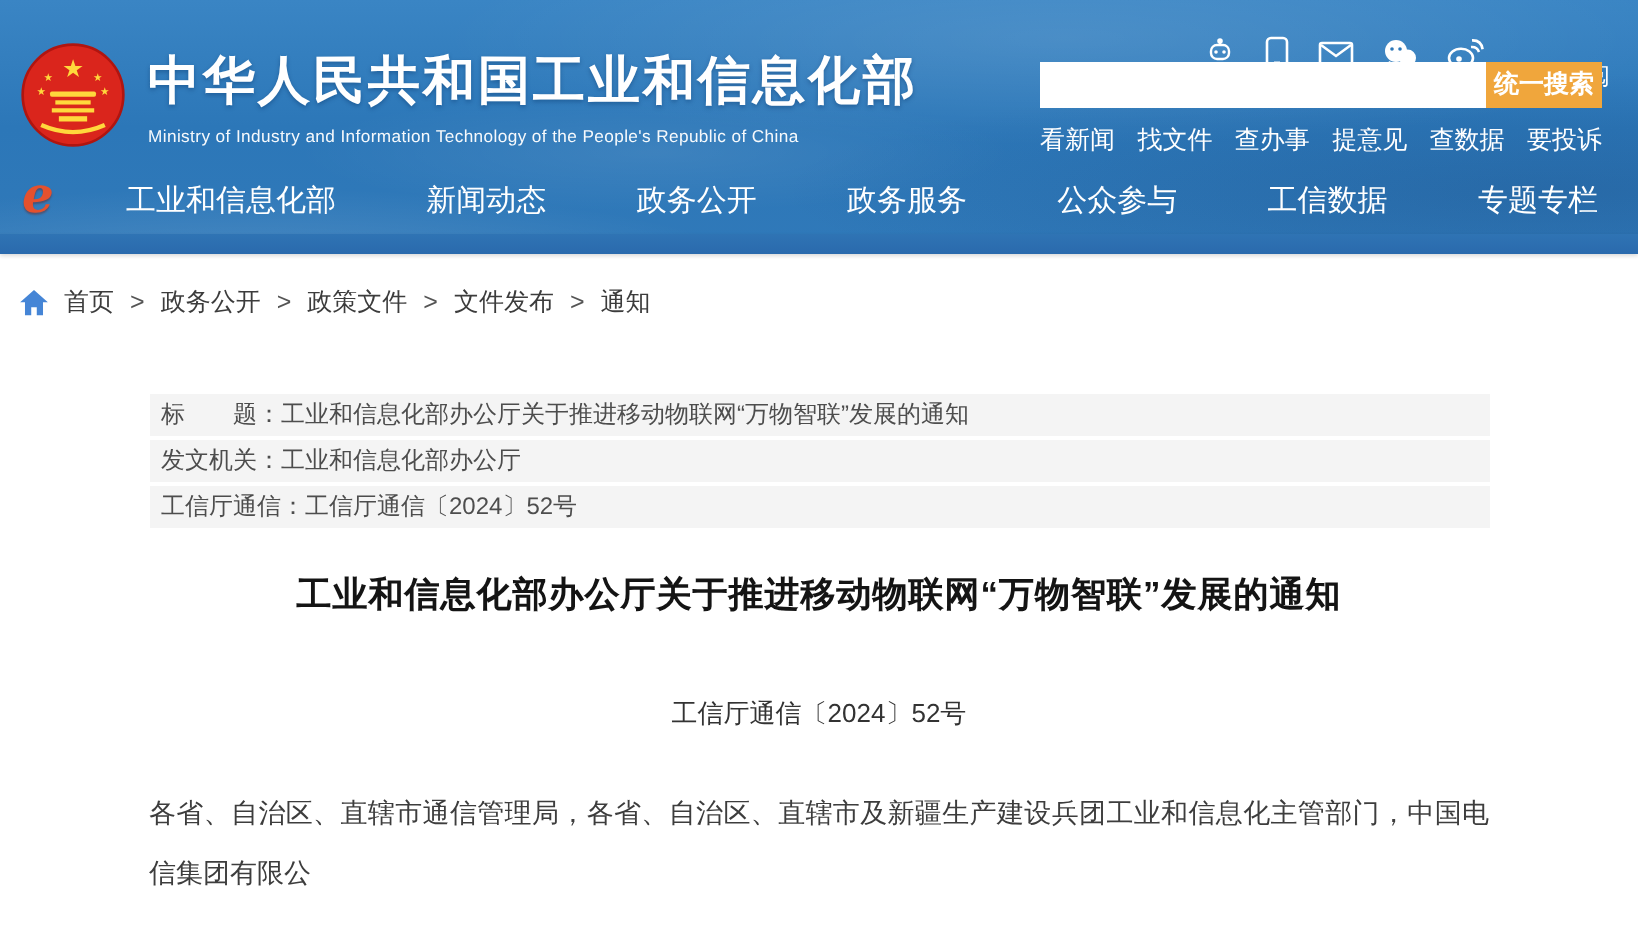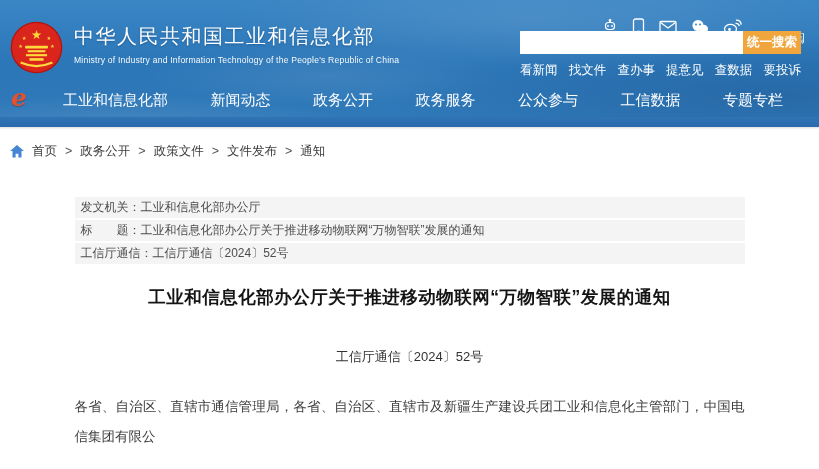--- a/index.html
+++ b/index.html
@@ -29,21 +29,21 @@
   .utility-row a { color:#fff; text-decoration:none; cursor:pointer;margin-top:24px; }
   .u-icon { display:inline-flex; align-items:center; cursor:pointer; }
   .u-icon svg { display:block; }
 
   .emblem {
     position: absolute; left: 10px; top: 21px;
     width: 53px; height: 53px; cursor: pointer;
   }
   .logo-text { position: absolute; left: 74px; top: 23px; color: #fff; cursor: pointer; }
   .logo-title {
-    font-size: 20px; font-weight: normal; letter-spacing: 1.5px;
+    font-size: 26px; font-weight: bold; letter-spacing: 1.5px;
     text-shadow: 0 1px 2px rgba(0,40,90,.35);
   }
   .logo-sub { font-size: 8.6px; margin-top: 5px; letter-spacing: .2px; opacity: .96; }
 
   .search-wrap { position: absolute; left: 520px; top: 31px; width: 281px; }
   .search-row { display: flex; height: 23px; }
   .search-input {
     flex: 1; border: none; outline: none; background: #fff;
     padding: 0 6px; font-size: 12px; border-radius: 0;
   }
@@ -65,21 +65,21 @@
   }
   .e-logo {
     position: absolute; left: 11px; top: 1px;
     font-family: "DejaVu Serif", serif;
     font-style: italic; font-weight: bold;
     font-size: 25px; color: #e4512e; line-height: 1;
     text-shadow: 0 1px 1px rgba(120,20,0,.4);
   }
   .nav-items {
     display: flex; width: 100%;
-    padding: 0 36px 0 63px;
+    padding: 0 20px 0 63px;
     justify-content: space-between;
   }
   .nav-items a {
     color: #fff; text-decoration: none; font-size: 15px;
     cursor: pointer; white-space: nowrap;
   }
   .nav-strip {
     position: absolute; left: 0; right: 0; bottom: 0; height: 10px;
     background: linear-gradient(180deg, #2f74b4, #2a6aad);
     box-shadow: 0 1px 2px rgba(0,0,0,.15);
@@ -238,24 +238,24 @@
   <span class="sep">&gt;</span>
   <span class="crumb">文件发布</span>
   <span class="sep">&gt;</span>
   <span class="crumb">通知</span>
 </div>
 
 <div class="container">
 
   <div class="meta-table">
     <div class="meta-row">
+      <span class="meta-label">标　　题：</span><span class="meta-value">工业和信息化部办公厅关于推进移动物联网“万物智联”发展的通知</span>
+    </div>
+    <div class="meta-row">
       <span class="meta-label">发文机关：</span><span class="meta-value">工业和信息化部办公厅</span>
-    </div>
-    <div class="meta-row">
-      <span class="meta-label">标　　题：</span><span class="meta-value">工业和信息化部办公厅关于推进移动物联网“万物智联”发展的通知</span>
     </div>
     <div class="meta-row">
       <span class="meta-label">工信厅通信：</span><span class="meta-value">工信厅通信〔2024〕52号</span>
     </div>
   </div>
 
   <h1 class="article-title">工业和信息化部办公厅关于推进移动物联网“万物智联”发展的通知</h1>
 
   <div class="doc-number">工信厅通信〔2024〕52号</div>
 

